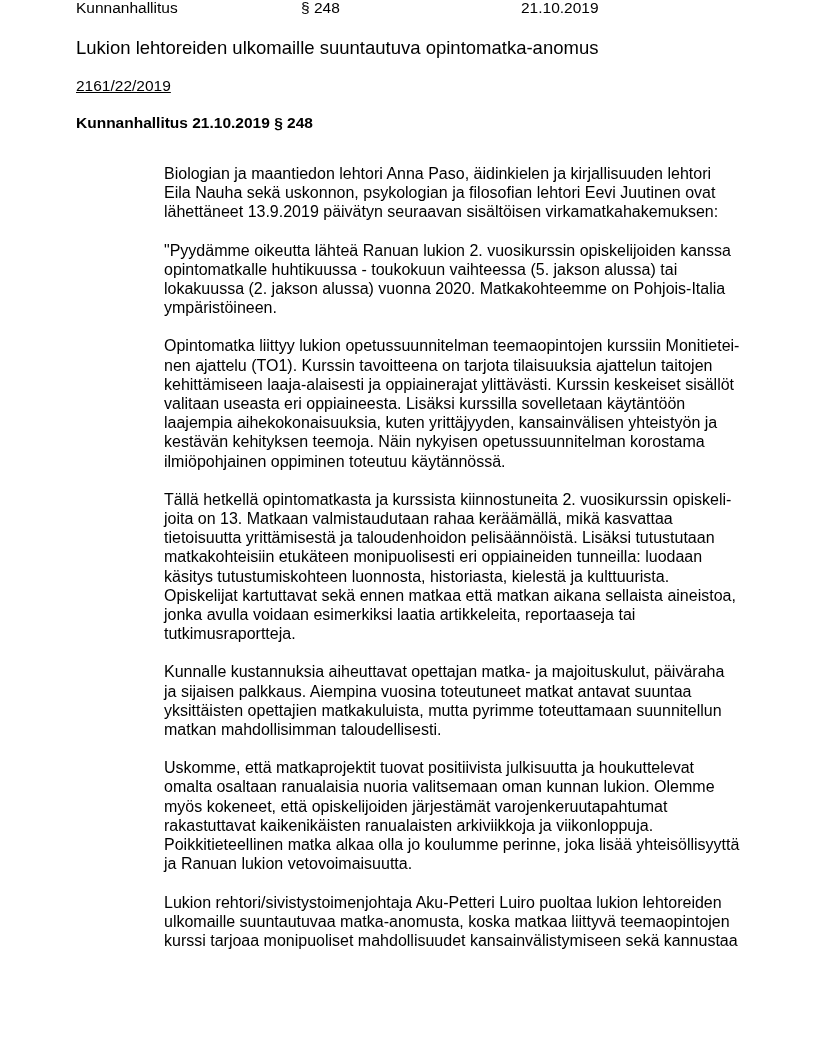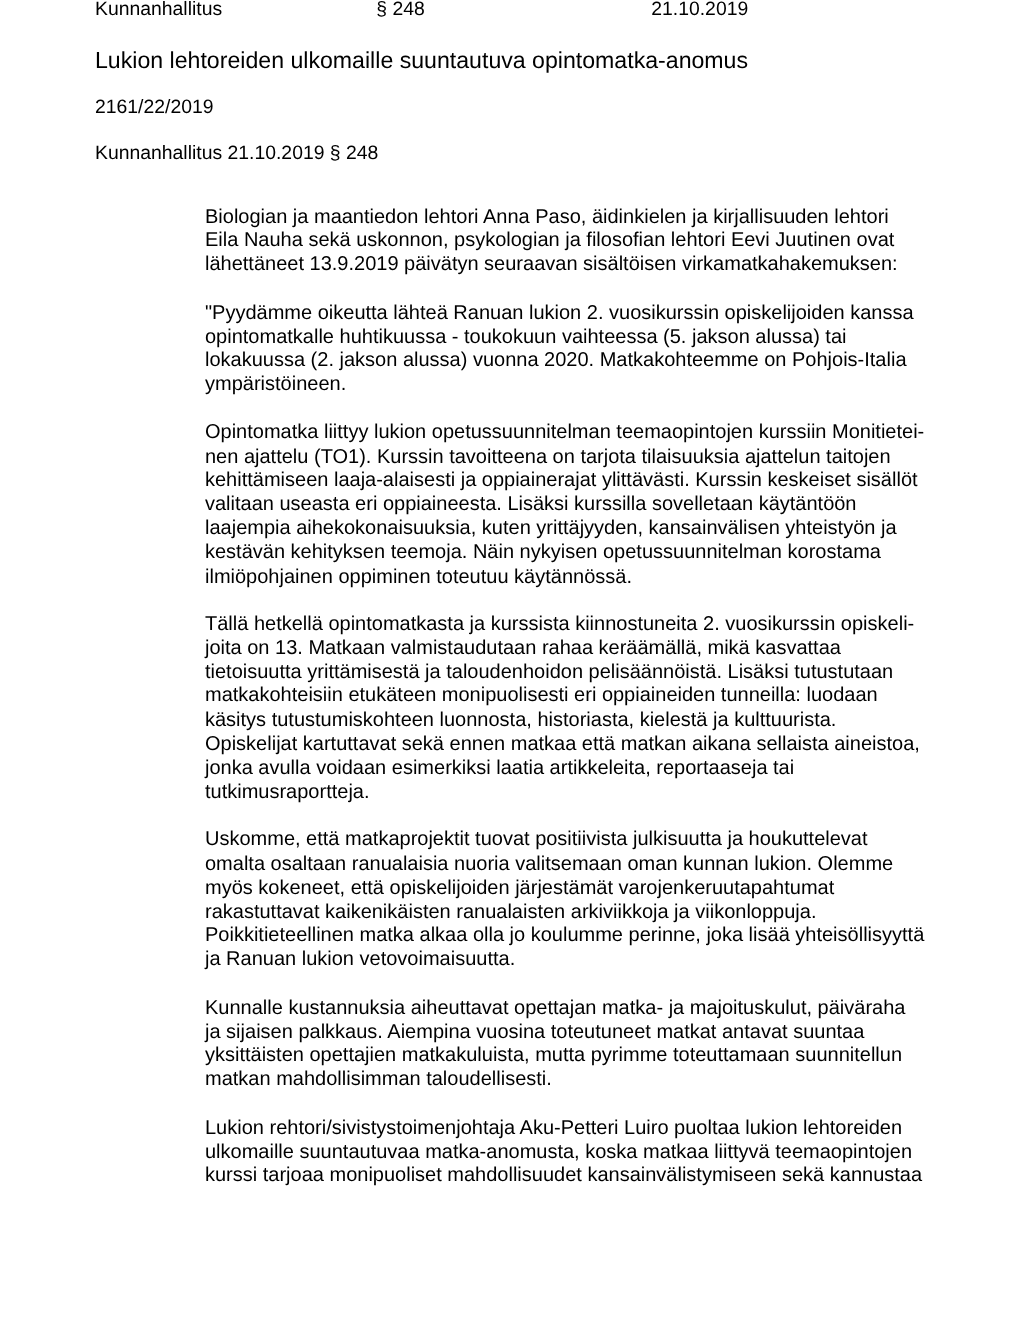--- a/index.html
+++ b/index.html
@@ -43,28 +43,30 @@
       line-height: 24px;
       white-space: nowrap;
     }
     .record-id {
       position: absolute;
       top: 76px;
       left: 76px;
       font-size: 15.5px;
       line-height: 20px;
       white-space: nowrap;
+      text-decoration: underline;
     }
     .meeting-ref {
       position: absolute;
       top: 113px;
       left: 76px;
       font-size: 15.5px;
       line-height: 20px;
       white-space: nowrap;
+      font-weight: bold;
     }
     .body-text {
       position: absolute;
       top: 164px;
       left: 164px;
       width: 590px;
     }
     .body-text p {
       margin: 0 0 19px 0;
       font-size: 16px;
@@ -103,26 +105,26 @@
 kestävän kehityksen teemoja. Näin nykyisen opetussuunnitelman korostama
 ilmiöpohjainen oppiminen toteutuu käytännössä.</p>
   <p>Tällä hetkellä opintomatkasta ja kurssista kiinnostuneita 2. vuosikurssin opiskeli-
 joita on 13. Matkaan valmistaudutaan rahaa keräämällä, mikä kasvattaa
 tietoisuutta yrittämisestä ja taloudenhoidon pelisäännöistä. Lisäksi tutustutaan
 matkakohteisiin etukäteen monipuolisesti eri oppiaineiden tunneilla: luodaan
 käsitys tutustumiskohteen luonnosta, historiasta, kielestä ja kulttuurista.
 Opiskelijat kartuttavat sekä ennen matkaa että matkan aikana sellaista aineistoa,
 jonka avulla voidaan esimerkiksi laatia artikkeleita, reportaaseja tai
 tutkimusraportteja.</p>
+  <p>Kunnalle kustannuksia aiheuttavat opettajan matka- ja majoituskulut, päiväraha
+ja sijaisen palkkaus. Aiempina vuosina toteutuneet matkat antavat suuntaa
+yksittäisten opettajien matkakuluista, mutta pyrimme toteuttamaan suunnitellun
+matkan mahdollisimman taloudellisesti.</p>
   <p>Uskomme, että matkaprojektit tuovat positiivista julkisuutta ja houkuttelevat
 omalta osaltaan ranualaisia nuoria valitsemaan oman kunnan lukion. Olemme
 myös kokeneet, että opiskelijoiden järjestämät varojenkeruutapahtumat
 rakastuttavat kaikenikäisten ranualaisten arkiviikkoja ja viikonloppuja.
 Poikkitieteellinen matka alkaa olla jo koulumme perinne, joka lisää yhteisöllisyyttä
 ja Ranuan lukion vetovoimaisuutta.</p>
-  <p>Kunnalle kustannuksia aiheuttavat opettajan matka- ja majoituskulut, päiväraha
-ja sijaisen palkkaus. Aiempina vuosina toteutuneet matkat antavat suuntaa
-yksittäisten opettajien matkakuluista, mutta pyrimme toteuttamaan suunnitellun
-matkan mahdollisimman taloudellisesti.</p>
   <p>Lukion rehtori/sivistystoimenjohtaja Aku-Petteri Luiro puoltaa lukion lehtoreiden
 ulkomaille suuntautuvaa matka-anomusta, koska matkaa liittyvä teemaopintojen
 kurssi tarjoaa monipuoliset mahdollisuudet kansainvälistymiseen sekä kannustaa</p>
 </div>
 
 </body></html>

